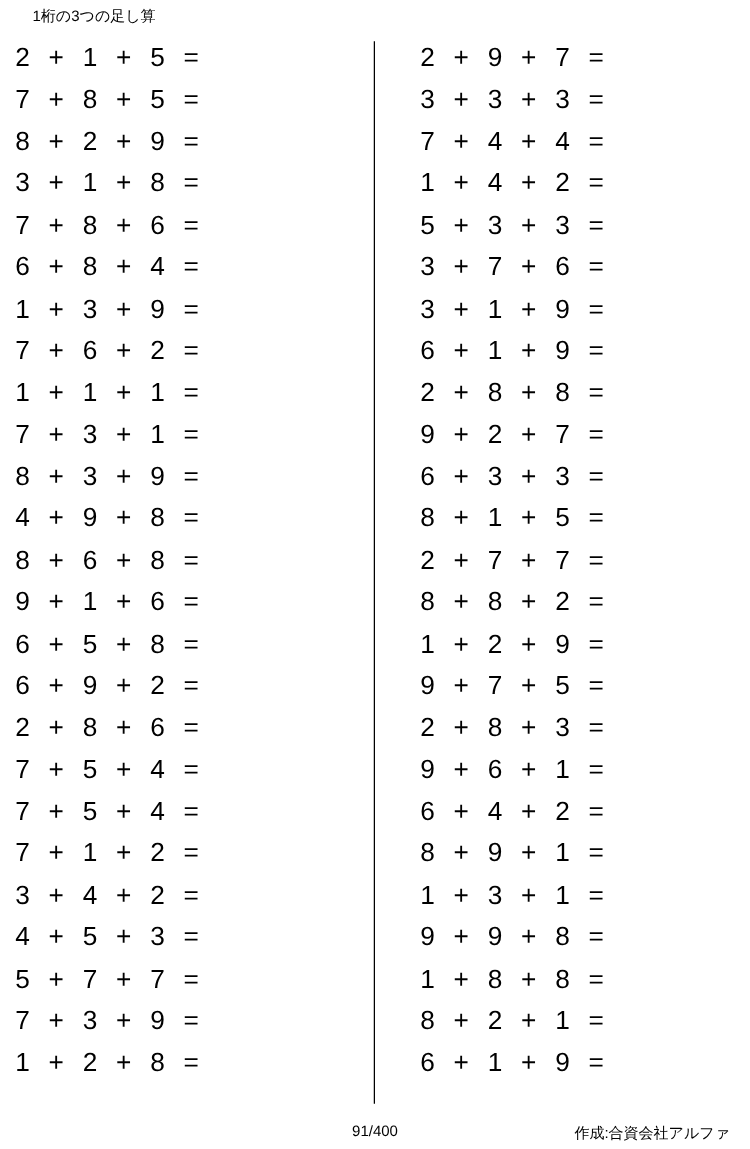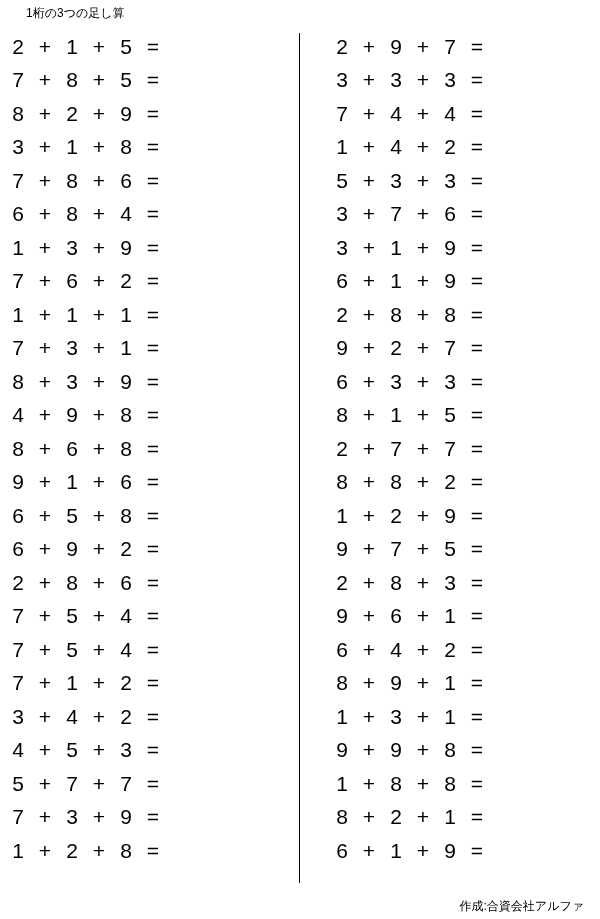--- a/index.html
+++ b/index.html
@@ -565,16 +565,17 @@
           <span class="cell">1</span>
           <span class="op">+</span>
           <span class="cell">9</span>
           <span class="eq">=</span>
           <span class="answer-blank" style="display: inline-block; width: 60px; height: 24px;"></span>
         </div>
       </div>
   </div>
 
   <div class="footer">
+    <div class="page-num">91/400</div>
     <div class="credit">作成:合資会社アルファ</div>
   </div>
 
 </div>
 
 </body></html>

